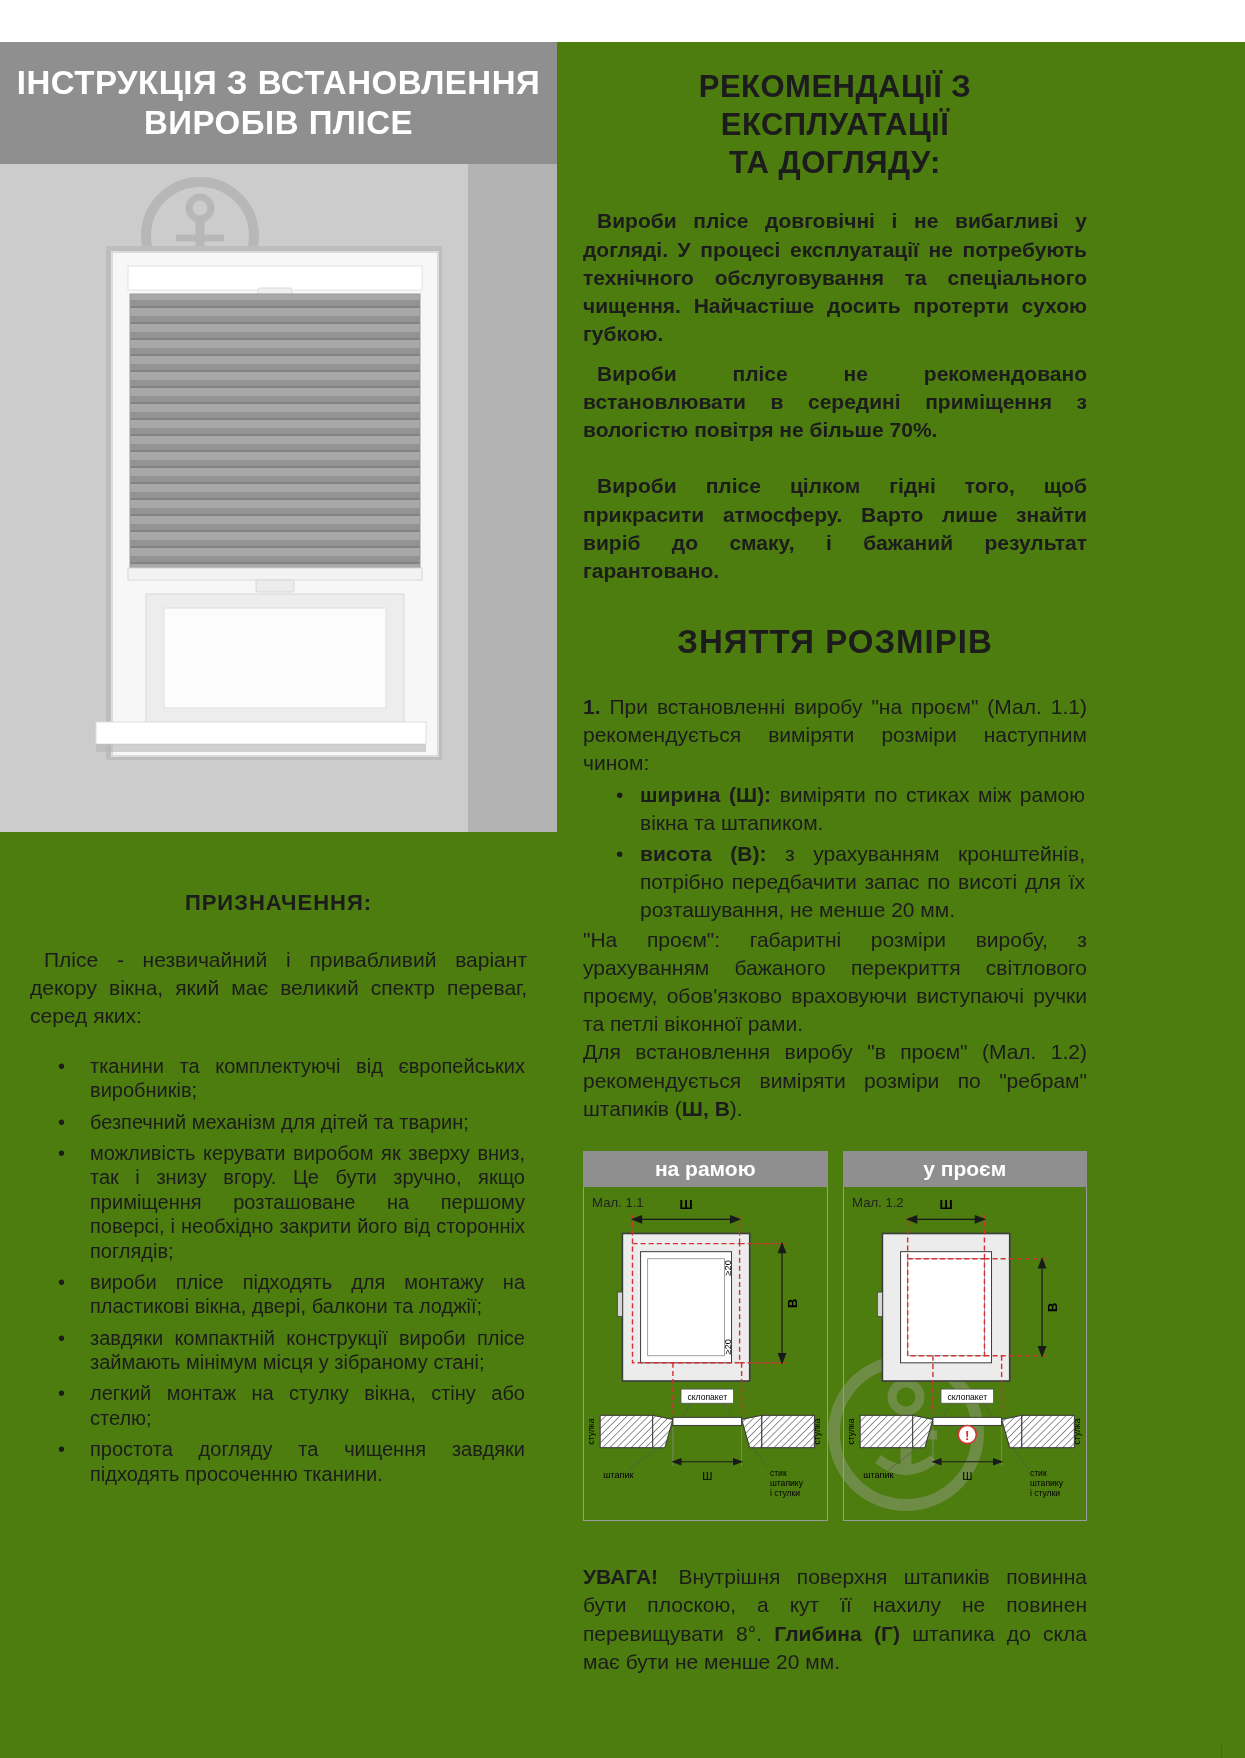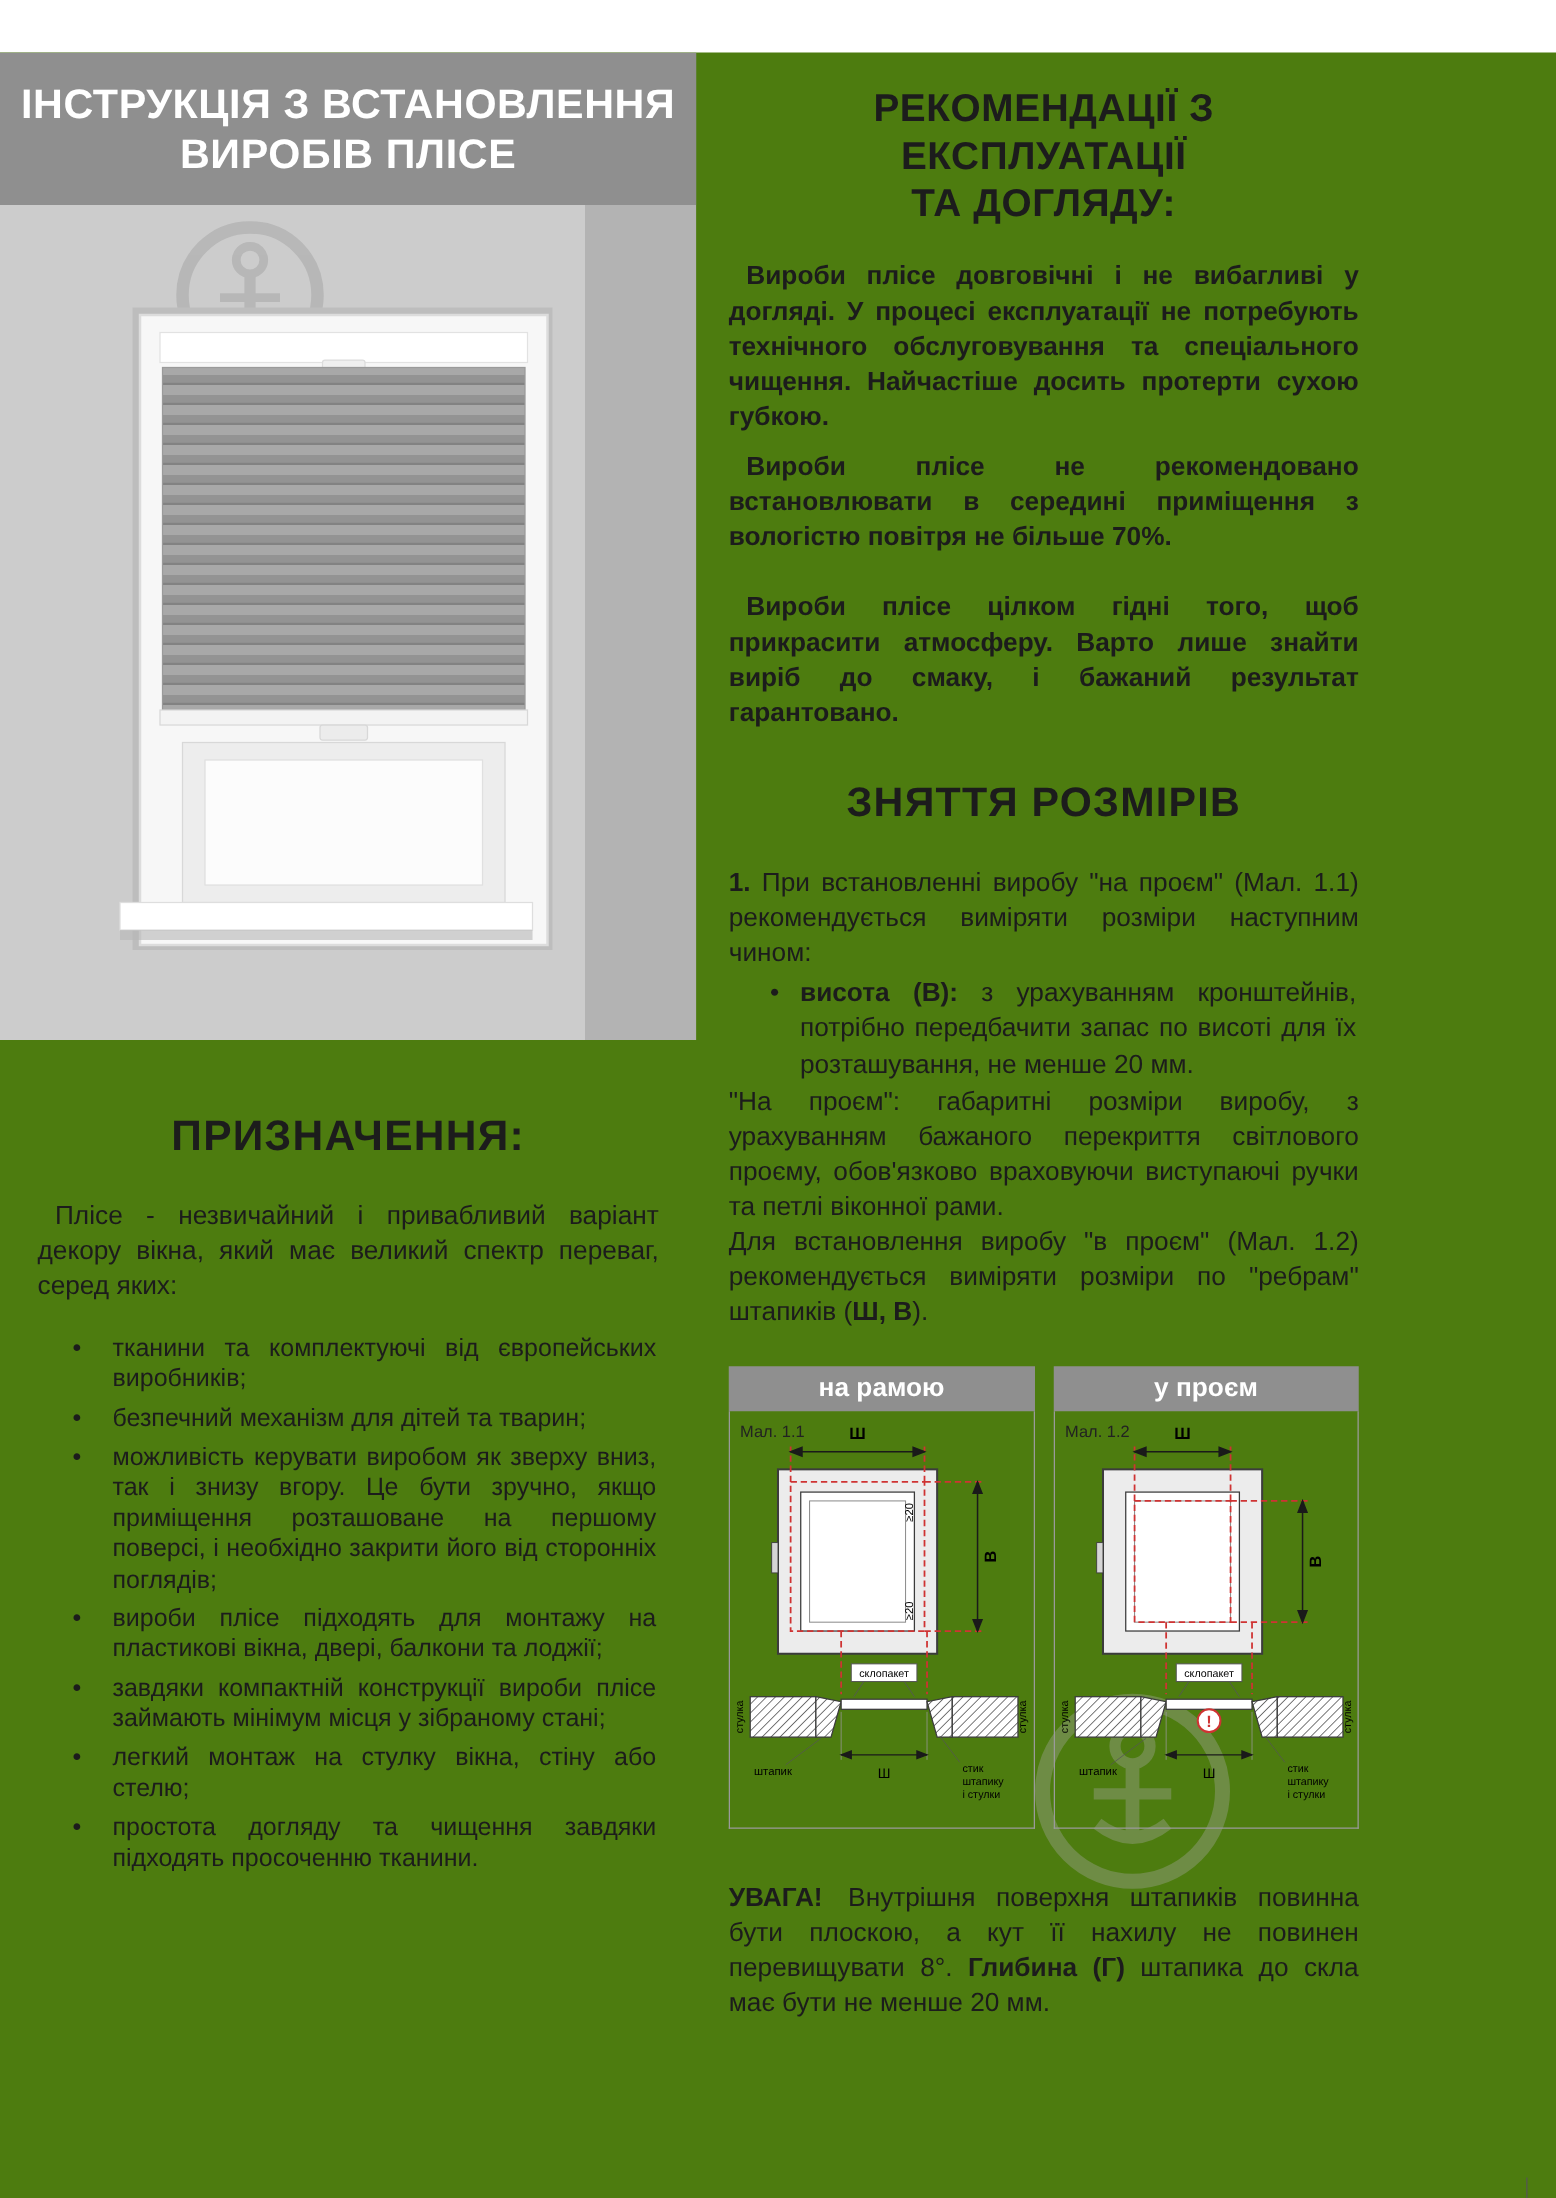--- a/index.html
+++ b/index.html
@@ -13,21 +13,21 @@
   
   .banner {
     position:absolute; left:0; top:0; width:557px; height:122px;
     background:#8f8f8f; color:#ffffff; display:flex; flex-direction:column;
     justify-content:center; align-items:center; text-align:center;
     font-weight:bold; font-size:33px; line-height:1.22; letter-spacing:.5px;
   }
   .illustration { position:absolute; left:0; top:122px; width:557px; height:668px; }
 
   .purpose { position:absolute; left:0; top:848px; width:557px; }
-  .purpose h2 { text-align:center; font-size:34px; font-weight:bold; letter-spacing:1px; }
+  .purpose h2 { text-align:center; font-size:22px; font-weight:bold; letter-spacing:1px; }
   .purpose .intro {
     margin-top:30px; padding:0 30px; font-size:21px; line-height:1.33;
     text-align:justify; text-indent:14px;
   }
   .purpose ul { margin-top:24px; list-style:none; padding-left:90px; padding-right:32px; }
   .purpose li {
     position:relative; font-size:20px; line-height:1.22; text-align:justify; margin-bottom:7px;
   }
   .purpose li::before { content:"•"; position:absolute; left:-32px; top:0; }
 
@@ -141,20 +141,21 @@
 
     <p class="care-p1 p-indent">Вироби плісе довговічні і не вибагливі у догляді. У процесі експлуатації не потребують технічного обслуговування та спеціального чищення. Найчастіше досить протерти сухою губкою.</p>
     <p class="care-p2 p-indent">Вироби плісе не рекомендовано встановлювати в середині приміщення з вологістю повітря не більше 70%.</p>
     <p class="care-p3 p-indent">Вироби плісе цілком гідні того, щоб прикрасити атмосферу. Варто лише знайти виріб до смаку, і бажаний результат гарантовано.</p>
 
     <h2 class="measure-heading">ЗНЯТТЯ РОЗМІРІВ</h2>
 
     <p class="measure-step"><b>1.</b><span> При встановленні виробу "на проєм" (Мал. 1.1) рекомендується виміряти розміри наступним чином:</span></p>
 
     <ul class="measure-list">
+      <li><b>ширина (Ш):</b><span> виміряти по стиках між рамою вікна та штапиком.</span></li>
       <li><b>висота (В):</b><span> з урахуванням кронштейнів, потрібно передбачити запас по висоті для їх розташування, не менше 20 мм.</span></li>
     </ul>
 
     <p>"На проєм": габаритні розміри виробу, з урахуванням бажаного перекриття світлового проєму, обов'язково враховуючи виступаючі ручки та петлі віконної рами.</p>
     <p><span>Для встановлення виробу "в проєм" (Мал. 1.2) рекомендується виміряти розміри по "ребрам" штапиків (</span><b>Ш, В</b><span>).</span></p>
 
     <div class="diagrams">
 
       <div class="panel">
         <div class="panel-header">на рамою</div>

